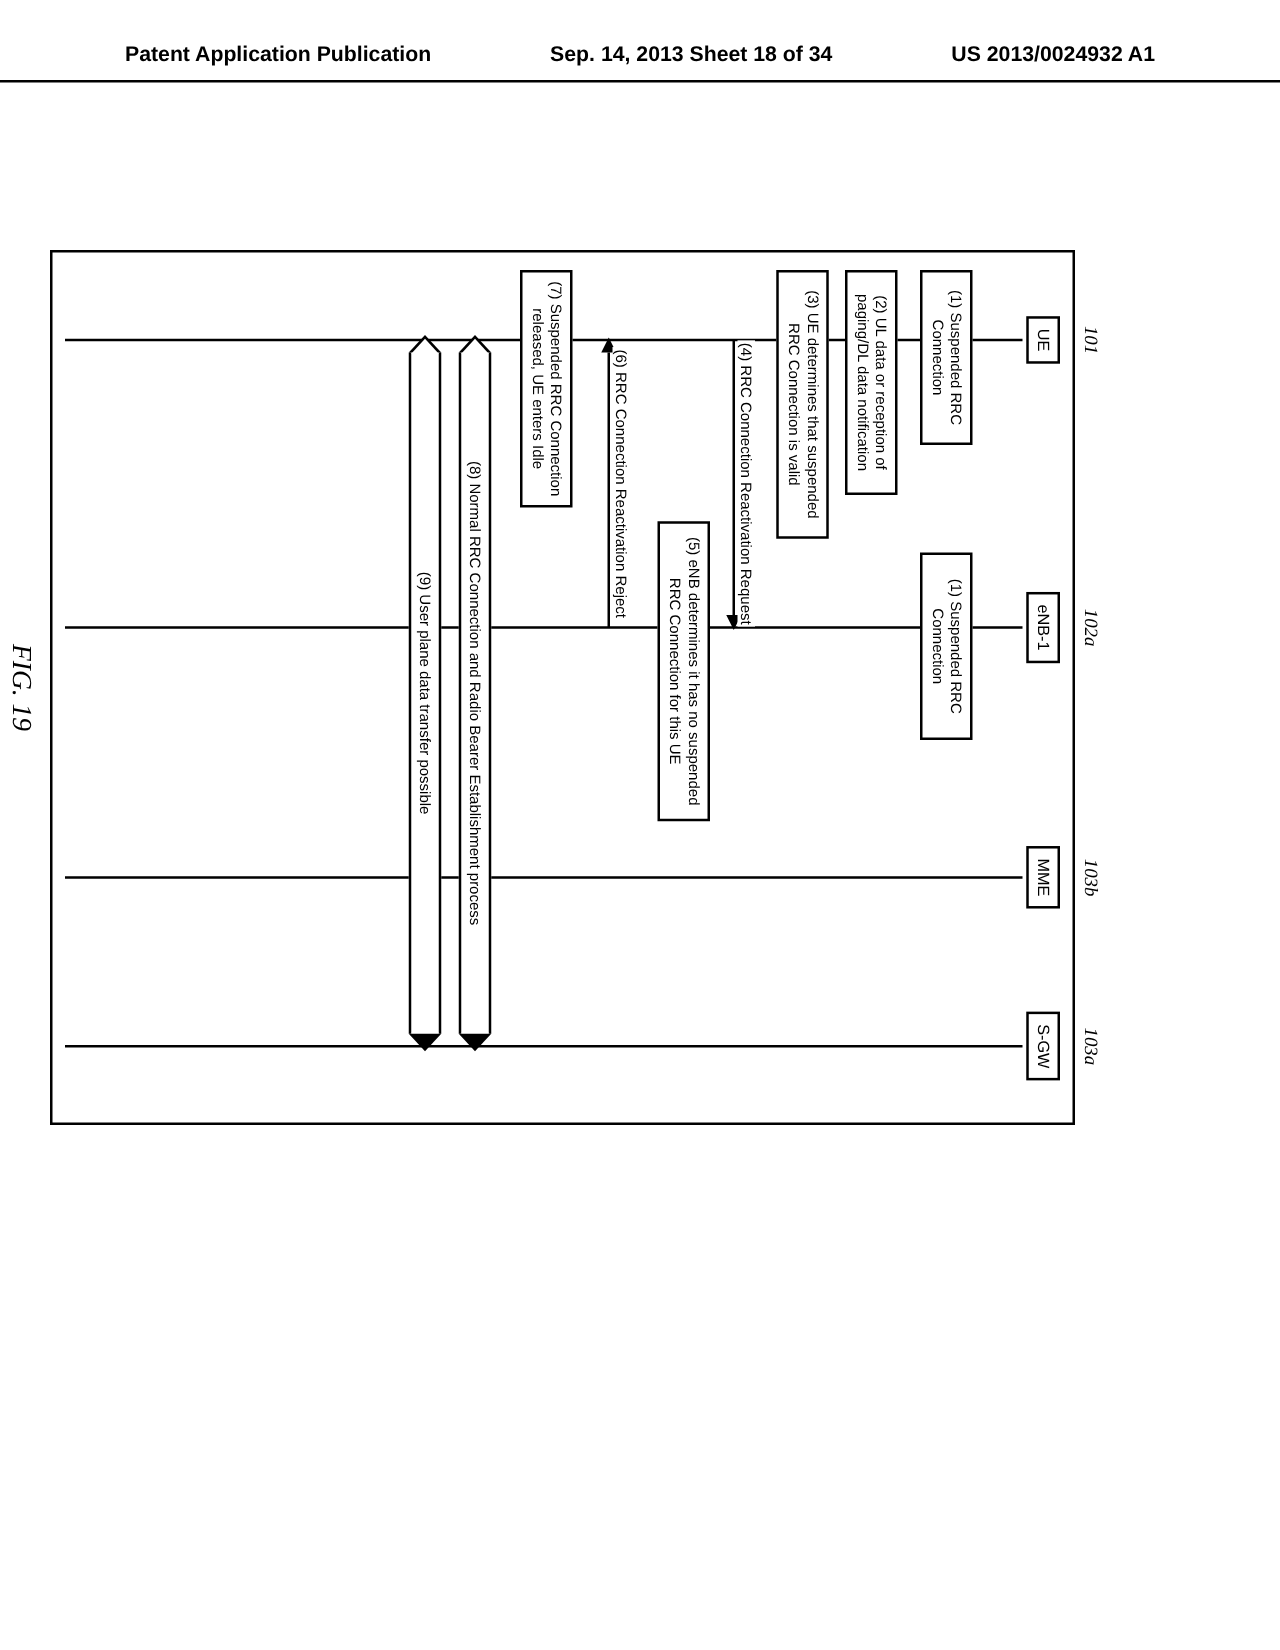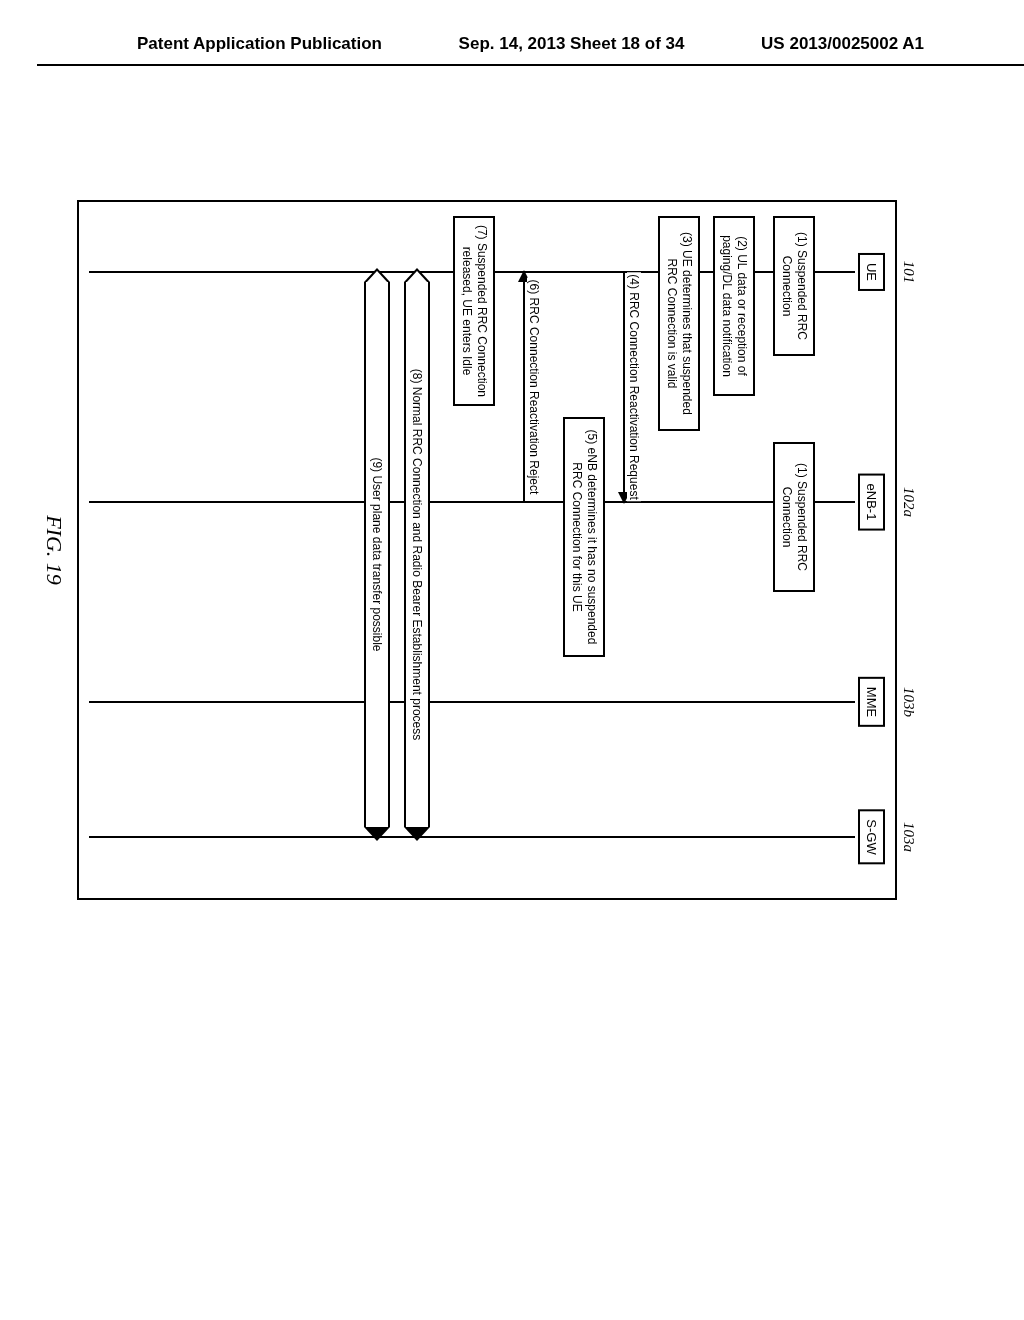--- a/index.html
+++ b/index.html
@@ -7,21 +7,20 @@
     width: 1024px;
     height: 1320px;
     background: #fff;
     font-family: Arial, Helvetica, sans-serif;
     position: relative;
   }
   .page {
     position: absolute;
     inset: 0;
     padding-top: 48px;
-    margin-left: 37px;
   }
   .header {
     position: absolute;
     top: 34px;
     left: 0;
     right: 0;
     height: 32px;
     display: flex;
     justify-content: space-between;
     align-items: baseline;
@@ -162,21 +161,21 @@
   }
 </style>
 </head>
 <body>
 
 <div class="page">
 
   <div class="header">
     <span class="left">Patent Application Publication</span>
     <span class="center">Sep. 14, 2013  Sheet 18 of 34</span>
-    <span class="right">US 2013/0025002 A1</span>
+    <span class="right">US 2013/0024932 A1</span>
   </div>
 
   <div class="diagram-wrap">
     <div class="canvas">
 
       <span class="actor-label" style="left:70px">101</span>
       <span class="actor-label" style="left:300px">102a</span>
       <span class="actor-label" style="left:500px">103b</span>
       <span class="actor-label" style="left:635px">103a</span>
 

